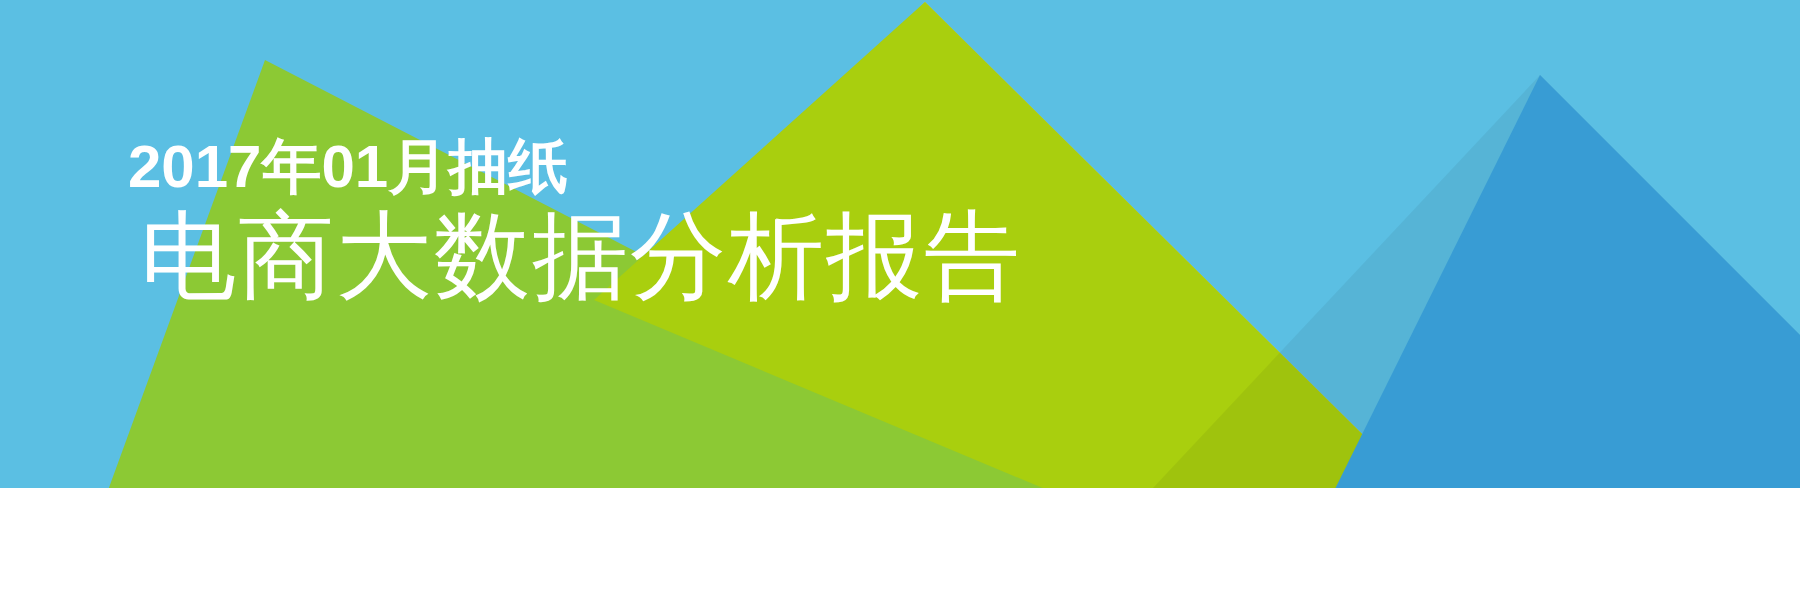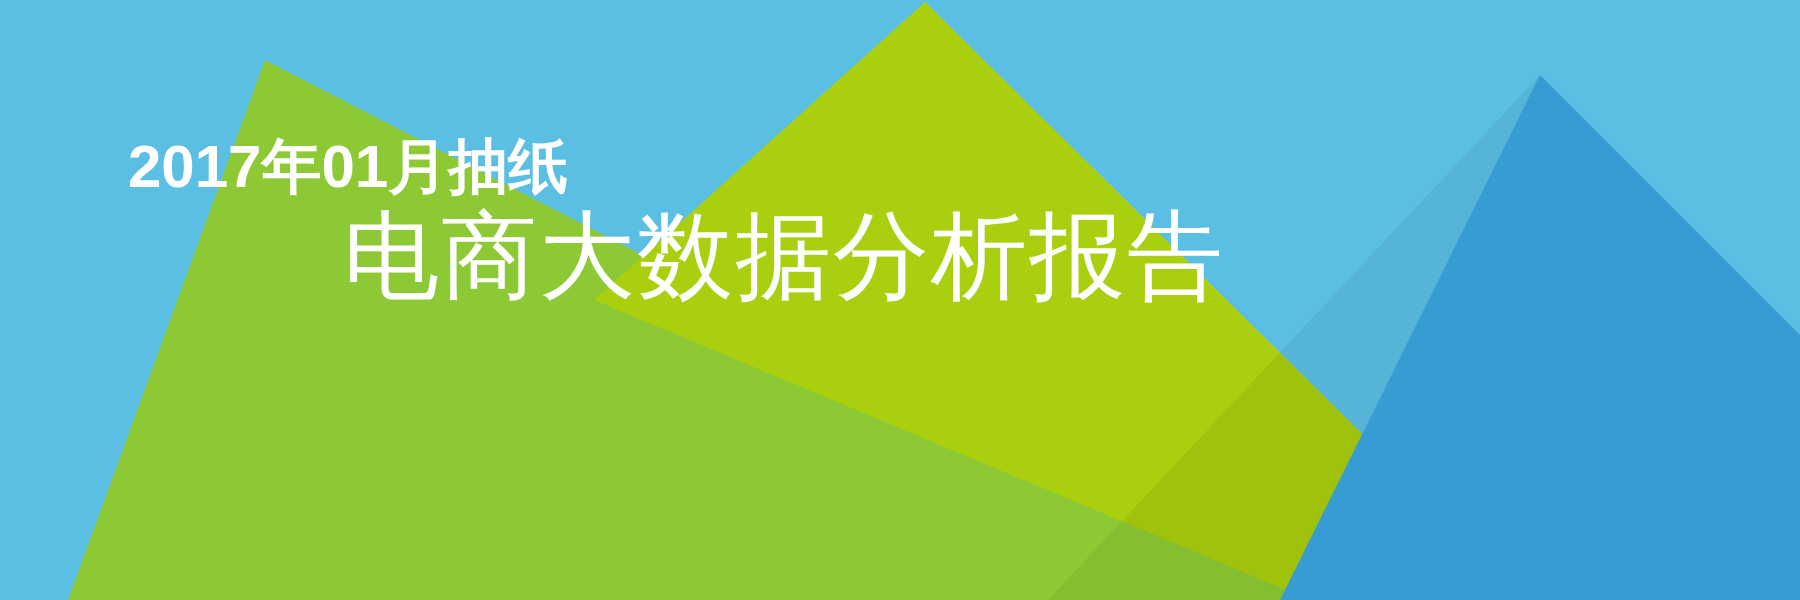--- a/index.html
+++ b/index.html
@@ -3,21 +3,21 @@
 <meta charset="utf-8">
 <style>
   html, body {
     margin: 0;
     padding: 0;
     background: #ffffff;
   }
   #slide {
     position: relative;
     width: 1800px;
-    height: 600px;
+    height: 488px;
     overflow: hidden;
     background: #5BBFE3;
     font-family: "Liberation Sans", "DejaVu Sans", sans-serif;
   }
   #bg-svg {
     position: absolute;
     top: 0;
     left: 0;
     width: 1800px;
     height: 600px;
@@ -44,21 +44,20 @@
   .title-line-2 {
     font-size: 96px;
     font-weight: 300;
     color: #ffffff;
     line-height: 1.12;
     letter-spacing: 2px;
     white-space: nowrap;
     margin: 0;
     padding: 0;
     margin-left: 12px;
-    text-align: center;
   }
 </style>
 </head>
 <body>
 
 <div id="slide">
 
   <svg id="bg-svg" viewBox="0 0 1800 600" preserveAspectRatio="none" xmlns="http://www.w3.org/2000/svg">
 
     <rect x="0" y="0" width="1800" height="600" fill="#5BBFE3"></rect>

